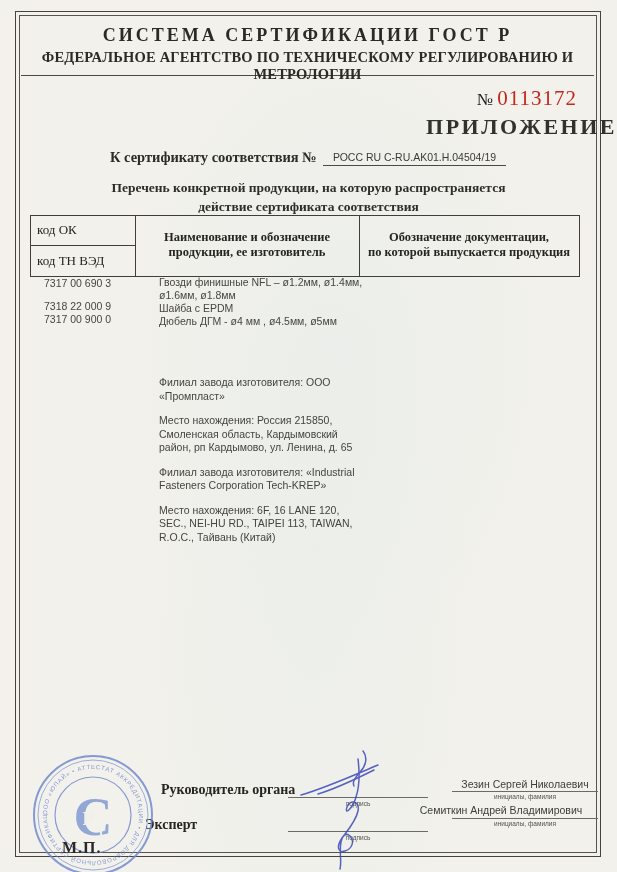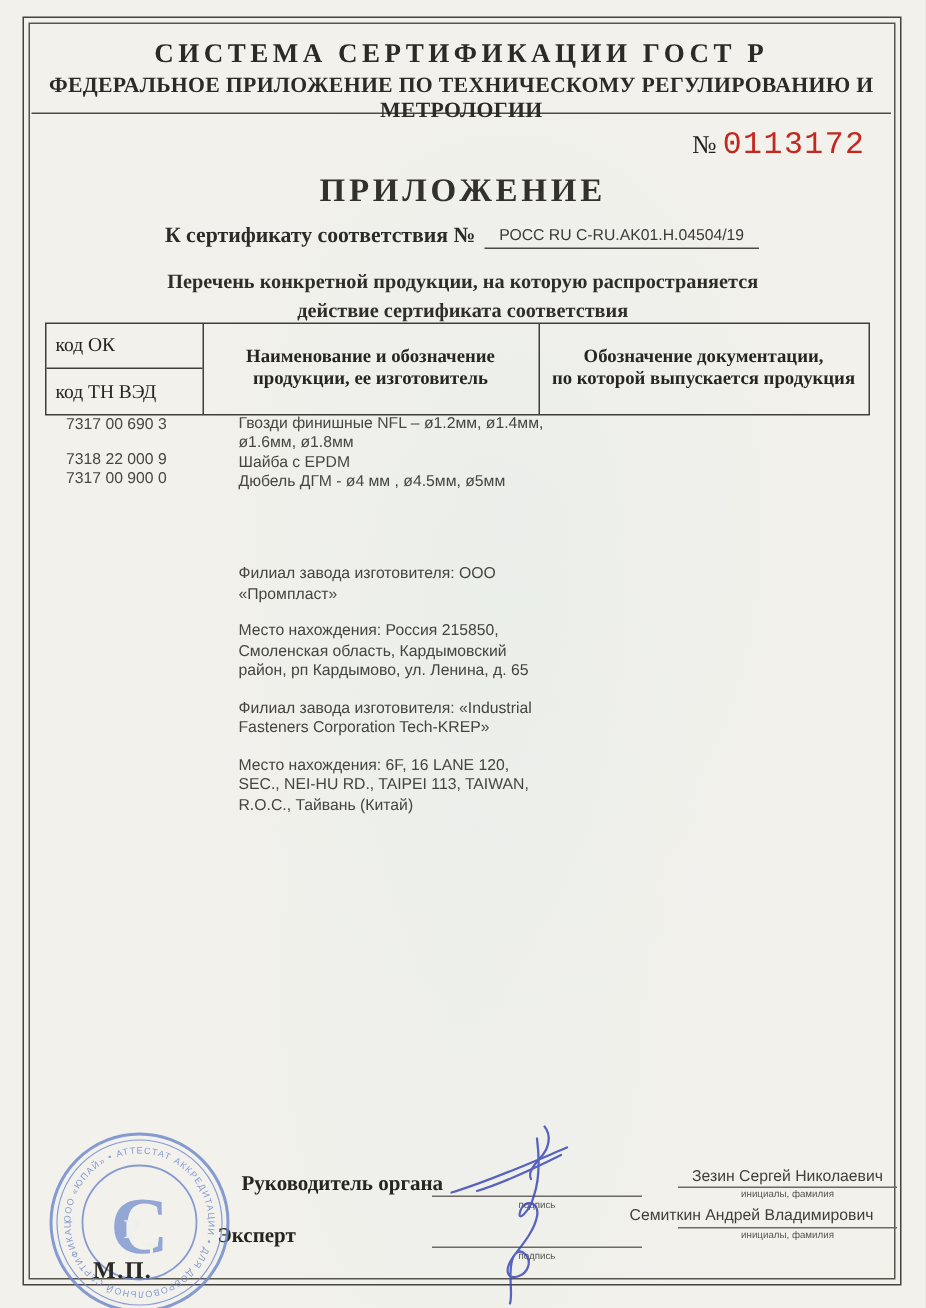--- a/index.html
+++ b/index.html
@@ -16,23 +16,23 @@
   
   .border-outer{left:15px;top:11px;width:584px;height:844px;border:1.6px solid #45433b;}
   .border-inner{left:19px;top:15px;width:576px;height:836px;border:1px solid #57554b;}
   
   .header-band{left:21px;top:16px;width:573px;height:59px;border-bottom:1px solid #4c4a42;text-align:center;}
   .hdr1{margin-top:9px;font-weight:bold;font-size:18px;letter-spacing:3px;color:#2b2a26;}
   .hdr2{margin-top:3px;font-weight:bold;font-size:14.5px;letter-spacing:0.2px;color:#2b2a26;}
   
   .serial{top:86px;right:40px;white-space:nowrap;}
   .serial-prefix{font-size:17px;color:#222;}
-  .serial-number{font-family:Liberation Mono, monospace;font-size:21px;letter-spacing:1px;color:#c3271d;}
+  .serial-number{font-family:Liberation Serif, serif;font-size:21px;letter-spacing:1px;color:#c3271d;}
   
-  .doc-title{left:0;top:114px;width:617px;text-align:center;font-weight:bold;font-size:22px;letter-spacing:2.5px;color:#33312c;}
+  .doc-title{left:0;top:114px;width:617px;text-align:right;font-weight:bold;font-size:22px;letter-spacing:2.5px;color:#33312c;}
   .cert-line{left:0;top:148px;width:616px;text-align:center;}
   .cert-label{font-weight:bold;font-size:14.5px;color:#2c2b27;}
   .cert-value{display:inline-block;font-family:"Liberation Sans",sans-serif;font-size:10.5px;color:#3b3a36;border-bottom:1px solid #4a4944;padding:0 10px 2px 10px;margin-left:6px;vertical-align:1px;}
   .subtitle{left:0;top:178px;width:617px;text-align:center;font-weight:bold;font-size:13.5px;line-height:19px;color:#2e2d28;white-space:pre-line;}
   
   .tbl{left:30px;top:215px;width:548px;height:60px;border:1.5px solid #403e36;}
   .tbl .v1{position:absolute;left:104px;top:0;bottom:0;border-left:1px solid #403e36;}
   .tbl .v2{position:absolute;left:328px;top:0;bottom:0;border-left:1px solid #403e36;}
   .tbl .h1{position:absolute;left:0;top:29px;width:104px;border-top:1px solid #403e36;}
   .cell{position:absolute;font-size:13px;color:#26251f;text-align:right;}
@@ -76,21 +76,21 @@
 </head>
 <body>
 
 <div class="page">
 
   <div class="abs border-outer"></div>
   <div class="abs border-inner"></div>
 
   <div class="abs header-band">
     <div class="hdr1">СИСТЕМА СЕРТИФИКАЦИИ ГОСТ Р</div>
-    <div class="hdr2">ФЕДЕРАЛЬНОЕ ПРИЛОЖЕНИЕ ПО ТЕХНИЧЕСКОМУ РЕГУЛИРОВАНИЮ И МЕТРОЛОГИИ</div>
+    <div class="hdr2">ФЕДЕРАЛЬНОЕ АГЕНТСТВО ПО ТЕХНИЧЕСКОМУ РЕГУЛИРОВАНИЮ И МЕТРОЛОГИИ</div>
   </div>
 
   <div class="abs serial">
     <span class="serial-prefix">№</span>
     <span class="serial-number">0113172</span>
   </div>
 
   <div class="abs doc-title">ПРИЛОЖЕНИЕ</div>
 
   <div class="abs cert-line">

